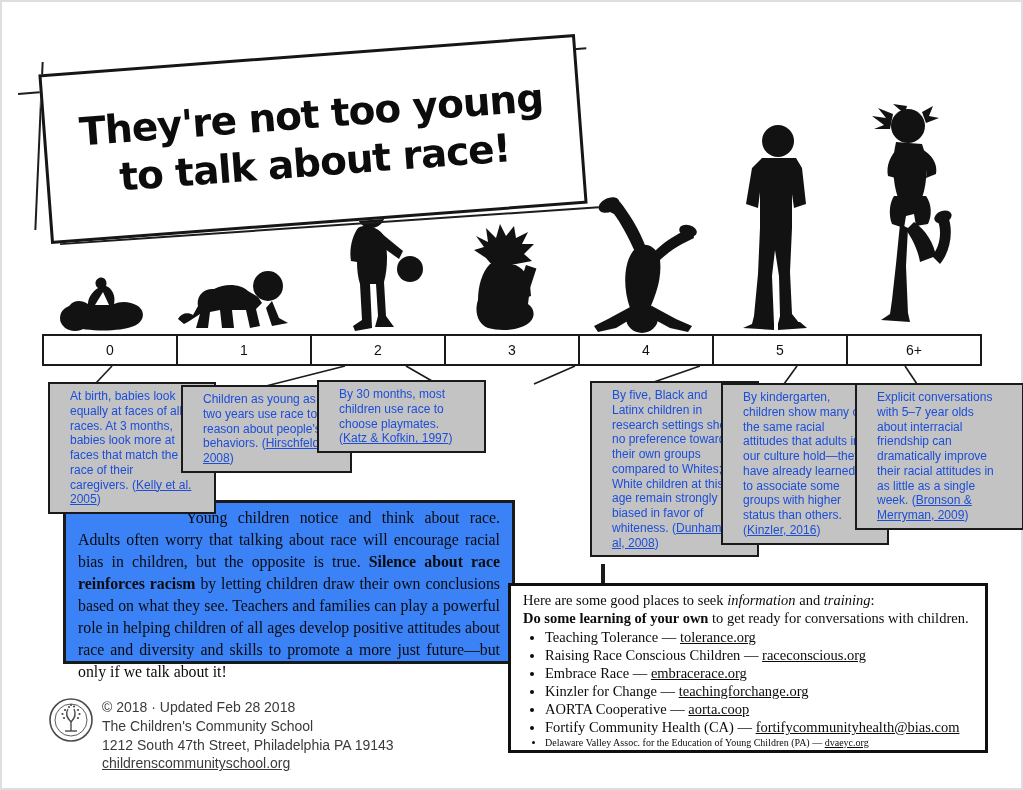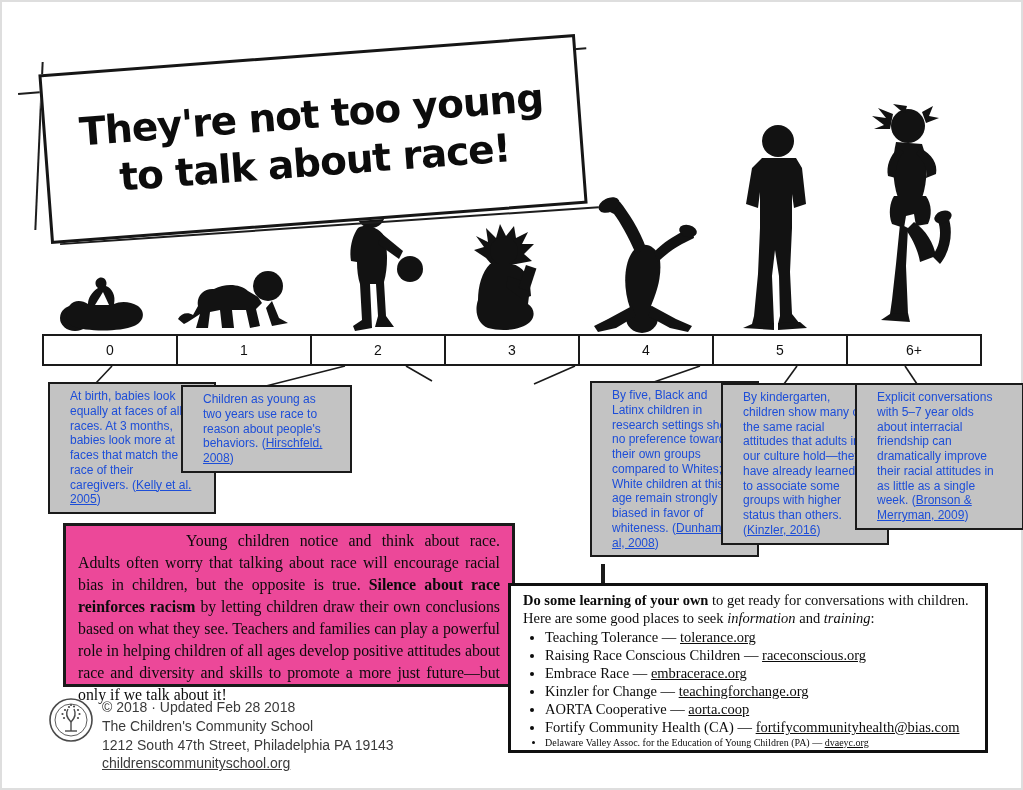--- a/index.html
+++ b/index.html
@@ -38,22 +38,22 @@
   .cite .u{text-decoration:underline;}
   .b0{left:48px;top:382px;width:124px;}
   .b1{left:181px;top:385px;width:127px;}
   .b2{left:317px;top:380px;width:125px;}
   .b3{left:453px;top:383px;width:122px;}
   .b4{left:590px;top:381px;width:125px;}
   .b5{left:721px;top:383px;width:124px;}
   .b6{left:855px;top:383px;width:125px;}
 
   
-  .para-box{position:absolute;left:63px;top:523px;width:452px;height:164px;border:3px solid #1a1a1a;
-            background:#ec4899;z-index:1;padding:4px 12px 15px 12px;box-sizing:border-box;}
+  .para-box{position:absolute;left:63px;top:500px;width:452px;height:164px;border:3px solid #1a1a1a;
+            background:#3b82f6;z-index:1;padding:4px 12px 15px 12px;box-sizing:border-box;}
   .para{font-family:"Liberation Serif",serif;font-size:15.8px;line-height:22px;text-align:justify;
         text-indent:108px;color:#0b0b0b;}
   .para b{font-weight:bold;}
 
   
   .res-box{position:absolute;left:508px;top:583px;width:480px;height:170px;border:3px solid #101010;
            background:#fff;z-index:3;padding:6px 10px 4px 12px;box-sizing:border-box;
            font-family:"Liberation Serif",serif;font-size:14.5px;line-height:1.24;color:#0b0b0b;}
   .res-box b{font-weight:bold;}
   .res-box i{font-style:italic;}
@@ -186,42 +186,45 @@
       <line x1="603" y1="564" x2="603" y2="586" stroke-width="4"></line>
     </g>
   </svg>
 
   <div class="mbox b0">
     <span>At birth, babies look equally at faces of all races. At 3 months, babies look more at faces that match the race of their caregivers. </span><span class="cite"><span>(</span><span class="u">Kelly et al. 2005</span><span>)</span></span>
   </div>
   <div class="mbox b1">
     <span>Children as young as two years use race to reason about people's behaviors. </span><span class="cite"><span>(</span><span class="u">Hirschfeld, 2008</span><span>)</span></span>
   </div>
+  <div class="mbox b2">
+    <span>By 30 months, most children use race to choose playmates. </span><span class="cite"><span>(</span><span class="u">Katz &amp; Kofkin, 1997</span><span>)</span></span>
+  </div>
   <div class="mbox b4">
     <span>By five, Black and Latinx children in research settings show no preference toward their own groups compared to Whites; White children at this age remain strongly biased in favor of whiteness. </span><span class="cite"><span>(</span><span class="u">Dunham et al, 2008</span><span>)</span></span>
   </div>
   <div class="mbox b5">
     <span>By kindergarten, children show many of the same racial attitudes that adults in our culture hold—they have already learned to associate some groups with higher status than others. </span><span class="cite"><span>(</span><span class="u">Kinzler, 2016</span><span>)</span></span>
   </div>
   <div class="mbox b6">
     <span>Explicit conversations with 5–7 year olds about interracial friendship can dramatically improve their racial attitudes in as little as a single week. </span><span class="cite"><span>(</span><span class="u">Bronson &amp; Merryman, 2009</span><span>)</span></span>
   </div>
 
   <div class="para-box">
     <div class="para">
       <span>Young children notice and think about race. Adults often worry that talking about race will encourage racial bias in children, but the opposite is true. </span><b>Silence about race reinforces racism</b><span> by letting children draw their own conclusions based on what they see. Teachers and families can play a powerful role in helping children of all ages develop positive attitudes about race and diversity and skills to promote a more just future—but only if we talk about it!</span>
     </div>
   </div>
 
   <div class="res-box">
     <div>
-      <b>Do some learning of your own</b><span> to get ready for conversations with children.</span>
+      <span>Here are some good places to seek </span><i>information</i><span> and </span><i>training</i><span>:</span>
     </div>
     <div>
-      <span>Here are some good places to seek </span><i>information</i><span> and </span><i>training</i><span>:</span>
+      <b>Do some learning of your own</b><span> to get ready for conversations with children.</span>
     </div>
     <ul>
       <li><span>Teaching Tolerance — </span><span class="u">tolerance.org</span></li>
       <li><span>Raising Race Conscious Children — </span><span class="u">raceconscious.org</span></li>
       <li><span>Embrace Race — </span><span class="u">embracerace.org</span></li>
       <li><span>Kinzler for Change — </span><span class="u">teachingforchange.org</span></li>
       <li><span>AORTA Cooperative — </span><span class="u">aorta.coop</span></li>
       <li><span>Fortify Community Health (CA) — </span><span class="u">fortifycommunityhealth@bias.com</span></li>
       <li class="small"><span>Delaware Valley Assoc. for the Education of Young Children (PA) — </span><span class="u">dvaeyc.org</span></li>
     </ul>

